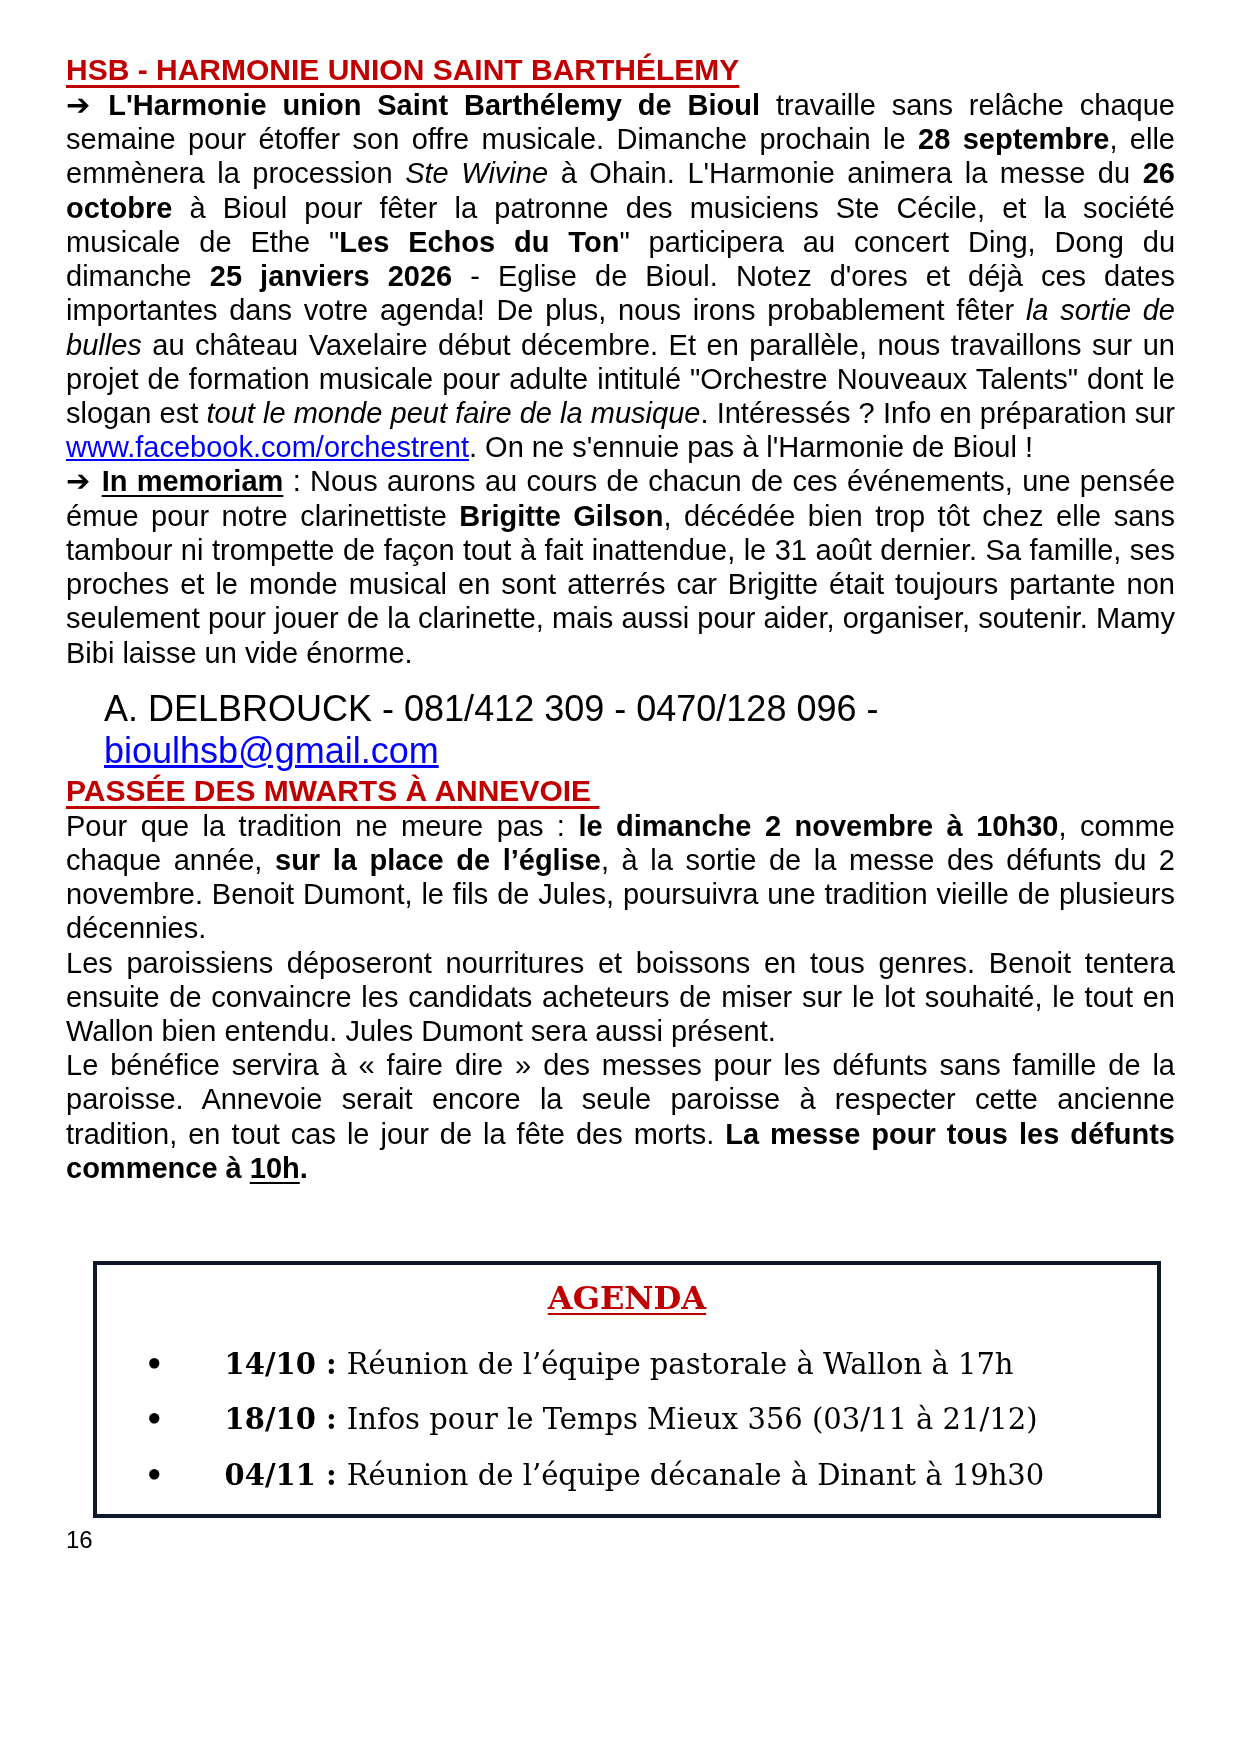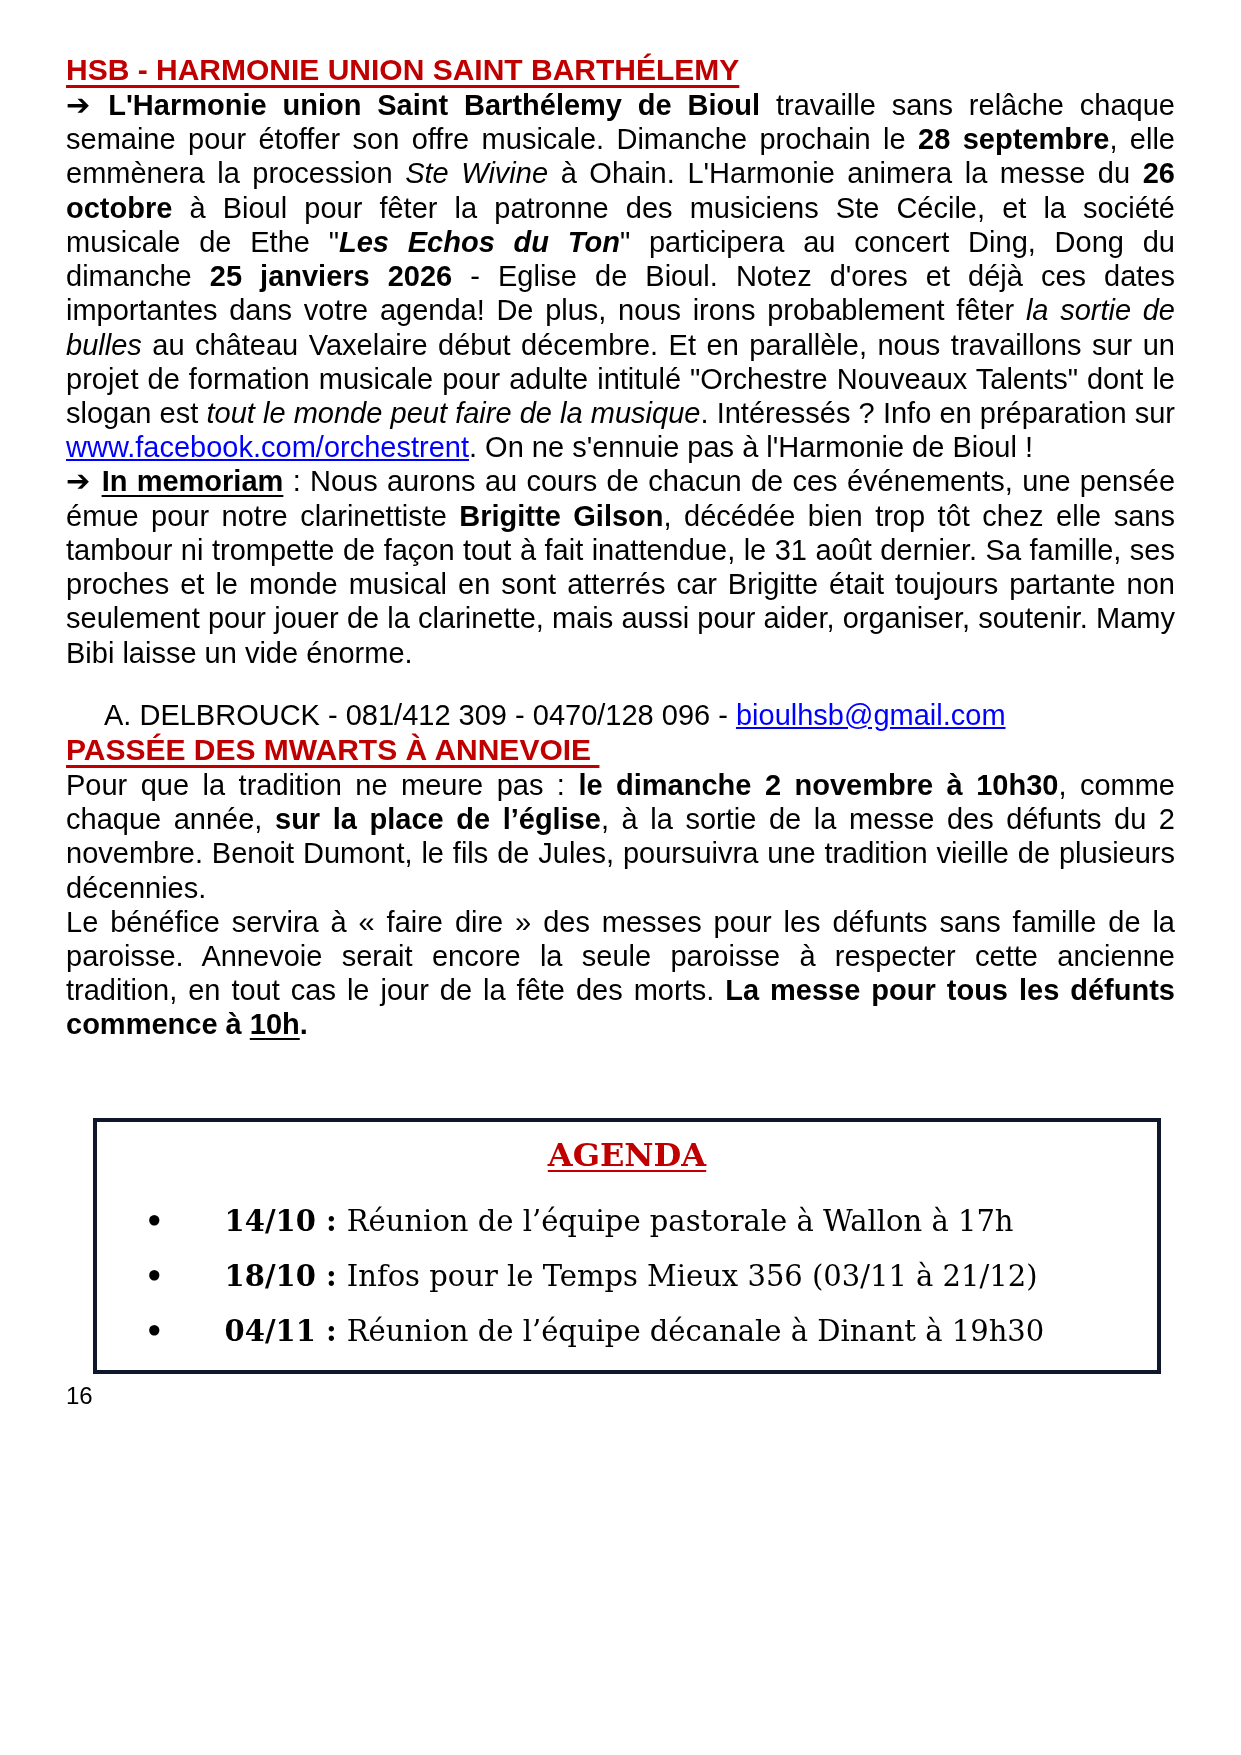--- a/index.html
+++ b/index.html
@@ -33,35 +33,35 @@
   }
   p.body-para {
     font-size: 29px;
     line-height: 1.18;
     text-align: justify;
     margin: 0;
   }
   .para-main { margin-top: 2px; }
   .para-memoriam { margin-top: 44px; }
   .contact-line {
-    font-size: 29px;
+    font-size: 36px;
     line-height: 1.18;
-    margin: 28px 0 0 0;
+    margin: 18px 0 0 0;
     padding-left: 38px;
     text-align: left;
   }
   .heading-mwarts { }
   .para-tradition { margin-top: 38px; }
   .para-paroissiens { margin-top: 36px; }
   .para-benefice { margin-top: 36px; }
 
   
   .rt-b  { font-weight: bold; }
   .rt-i  { font-style: italic; }
-  .rt-bi { font-weight: bold; font-style: italic; }
+  .rt-bi { font-weight: bold; }
   .rt-bu { font-weight: bold; text-decoration: underline; text-decoration-thickness: 2px; text-underline-offset: 4px; }
   .rt-arrow { font-weight: bold; font-family: "DejaVu Sans", sans-serif; }
   .rt-link { color: var(--link-blue, #0000ff); text-decoration: underline; cursor: pointer; }
 
   
   .agenda-box {
     border: 4px solid #0f172a;
     margin: 76px 14px 0 27px;
     padding: 14px 36px 22px 36px;
   }
@@ -106,20 +106,21 @@
   <p class="body-para para-main"><span class="rt-arrow">➔ </span><span class="rt-b">L'Harmonie union Saint Barthélemy de Bioul</span><span class=""> travaille sans relâche chaque semaine pour étoffer son offre musicale. Dimanche prochain le </span><span class="rt-b">28 septembre</span><span class="">, elle emmènera la procession </span><span class="rt-i">Ste Wivine</span><span class=""> à Ohain. L'Harmonie animera la messe du </span><span class="rt-b">26 octobre</span><span class=""> à Bioul pour fêter la patronne des musiciens Ste Cécile, et la société musicale de Ethe "</span><span class="rt-bi">Les Echos du Ton</span><span class="">" participera au concert Ding, Dong du dimanche </span><span class="rt-b">25 janviers 2026</span><span class=""> - Eglise de Bioul. Notez d'ores et déjà ces dates importantes dans votre agenda! De plus, nous irons probablement fêter </span><span class="rt-i">la sortie de bulles</span><span class=""> au château Vaxelaire début décembre. Et en parallèle, nous travaillons sur un projet de formation musicale pour adulte intitulé "Orchestre Nouveaux Talents" dont le slogan est </span><span class="rt-i">tout le monde peut faire de la musique</span><span class="">. Intéressés ? Info en préparation sur </span><a href="#" class="rt-link">www.facebook.com/orchestrent</a><span class="">. On ne s'ennuie pas à l'Harmonie de Bioul !</span></p>
 
   <p class="body-para para-memoriam"><span class="rt-arrow">➔ </span><span class="rt-bu">In memoriam</span><span class=""> : Nous aurons au cours de chacun de ces événements, une pensée émue pour notre clarinettiste </span><span class="rt-b">Brigitte Gilson</span><span class="">, décédée bien trop tôt chez elle sans tambour ni trompette de façon tout à fait inattendue, le 31 août dernier. Sa famille, ses proches et le monde musical en sont atterrés car Brigitte était toujours partante non seulement pour jouer de la clarinette, mais aussi pour aider, organiser, soutenir. Mamy Bibi laisse un vide énorme.</span></p>
 
   <p class="contact-line"><span class="">A. DELBROUCK - 081/412 309 - 0470/128 096 - </span><a href="#" class="rt-link">bioulhsb@gmail.com</a></p>
 
   <h1 class="section-heading heading-mwarts">PASSÉE DES MWARTS À ANNEVOIE&nbsp;</h1>
 
   <p class="body-para para-tradition"><span class="">Pour que la tradition ne meure pas : </span><span class="rt-b">le dimanche 2 novembre à 10h30</span><span class="">, comme chaque année, </span><span class="rt-b">sur la place de l’église</span><span class="">, à la sortie de la messe des défunts du 2 novembre. Benoit Dumont, le fils de Jules, poursuivra une tradition vieille de plusieurs décennies.</span></p>
 
+  <p class="body-para para-paroissiens"><span class="">Les paroissiens déposeront nourritures et boissons en tous genres. Benoit tentera ensuite de convaincre les candidats acheteurs de miser sur le lot souhaité, le tout en Wallon bien entendu. Jules Dumont sera aussi présent.</span></p>
 
   <p class="body-para para-benefice"><span class="">Le bénéfice servira à « faire dire » des messes pour les défunts sans famille de la paroisse. Annevoie serait encore la seule paroisse à respecter cette ancienne tradition, en tout cas le jour de la fête des morts.  </span><span class="rt-b">La messe pour tous les défunts commence à </span><span class="rt-bu">10h</span><span class="rt-b">.</span></p>
 
   <div class="agenda-box">
     <h2 class="agenda-title">AGENDA</h2>
     <ul class="agenda-list">
       <li class="agenda-item"><span class="agenda-bullet">•</span><span class="agenda-date">14/10</span><span class="agenda-sep"> : </span><span class="agenda-text">Réunion de l’équipe pastorale à Wallon à 17h</span></li>
       <li class="agenda-item"><span class="agenda-bullet">•</span><span class="agenda-date">18/10</span><span class="agenda-sep"> : </span><span class="agenda-text">Infos pour le Temps Mieux 356 (03/11 à 21/12)</span></li>
       <li class="agenda-item"><span class="agenda-bullet">•</span><span class="agenda-date">04/11</span><span class="agenda-sep"> : </span><span class="agenda-text">Réunion de l’équipe décanale à Dinant à 19h30</span></li>
     </ul>

